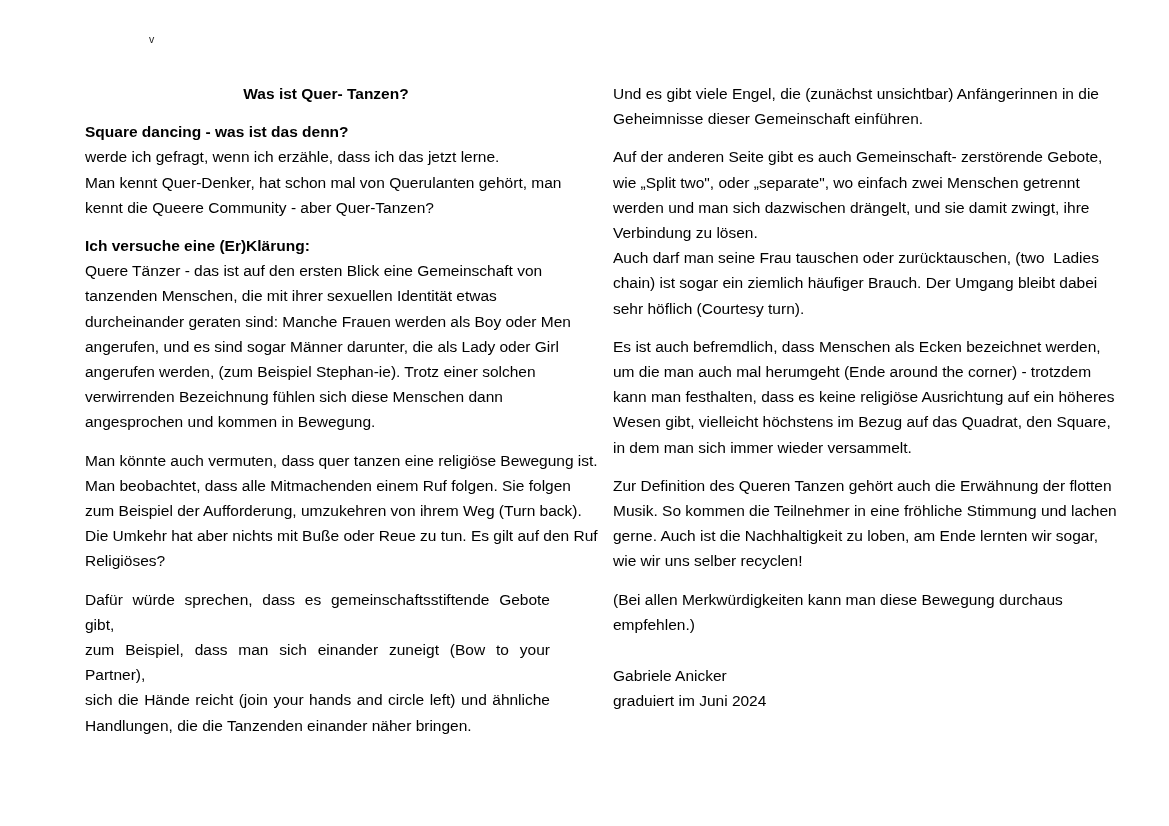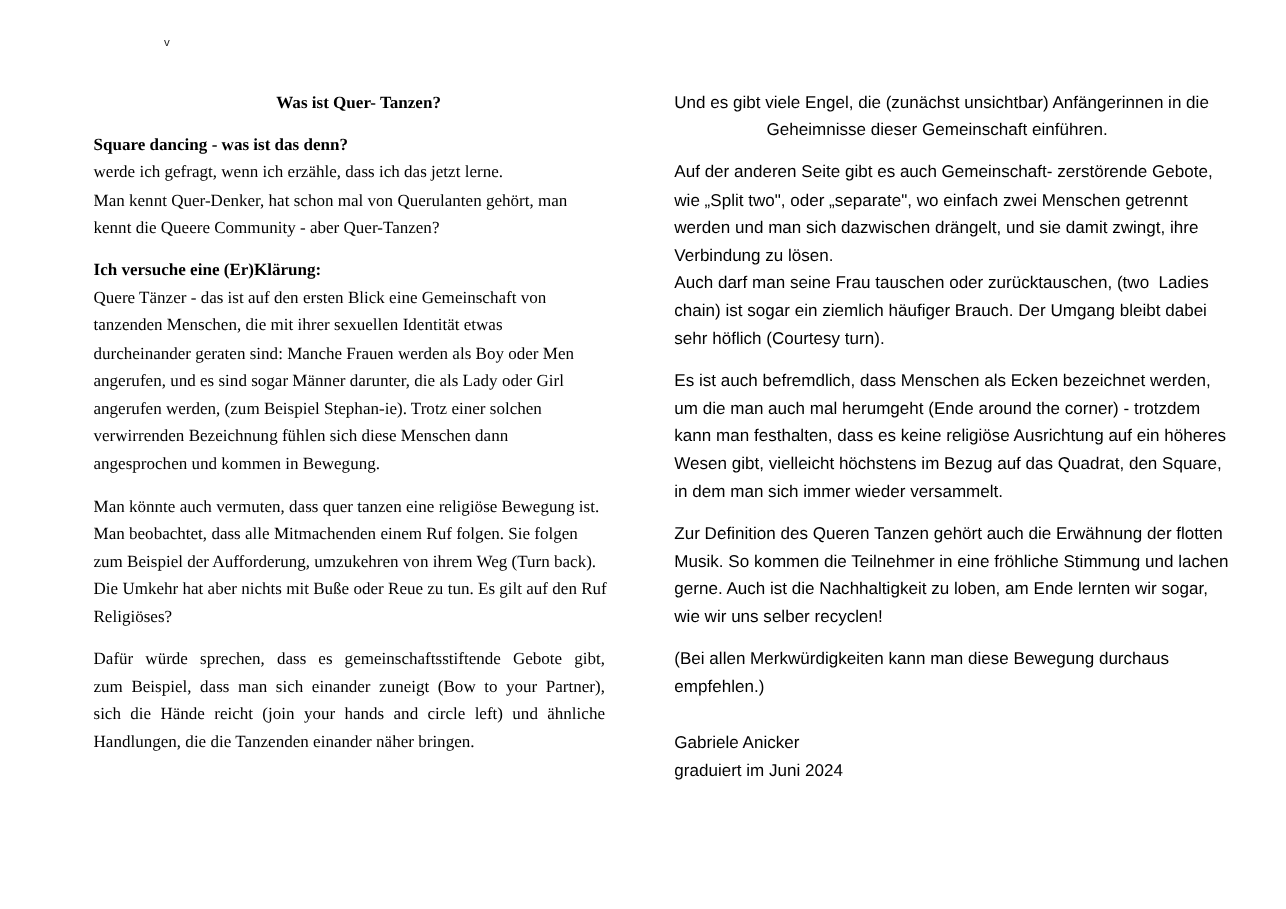--- a/index.html
+++ b/index.html
@@ -22,24 +22,24 @@
     left: 149px;
     top: 33px;
     font-size: 10.5px;
     color: #222222;
     line-height: 12px;
   }
   .col {
     position: absolute;
     top: 81px;
   }
-  .col-left  { left: 85px;  width: 482px; font-family: Liberation Serif, serif; }
+  .col-left  { left: 85px;  width: 482px; }
   .col-right { left: 613px; width: 478px; }
   .block { margin-top: 13px; }
-  .block:first-child { margin-top: 0; text-align: center; }
+  .block:first-child { margin-top: 0; }
   .block.signature { margin-top: 26px; }
   .block.center { text-align: center; }
   .line {
     line-height: 25.2px;
     white-space: pre;
   }
   .line.bold { font-weight: 700; }
   .line.just {
     white-space: normal;
     width: 465px;

